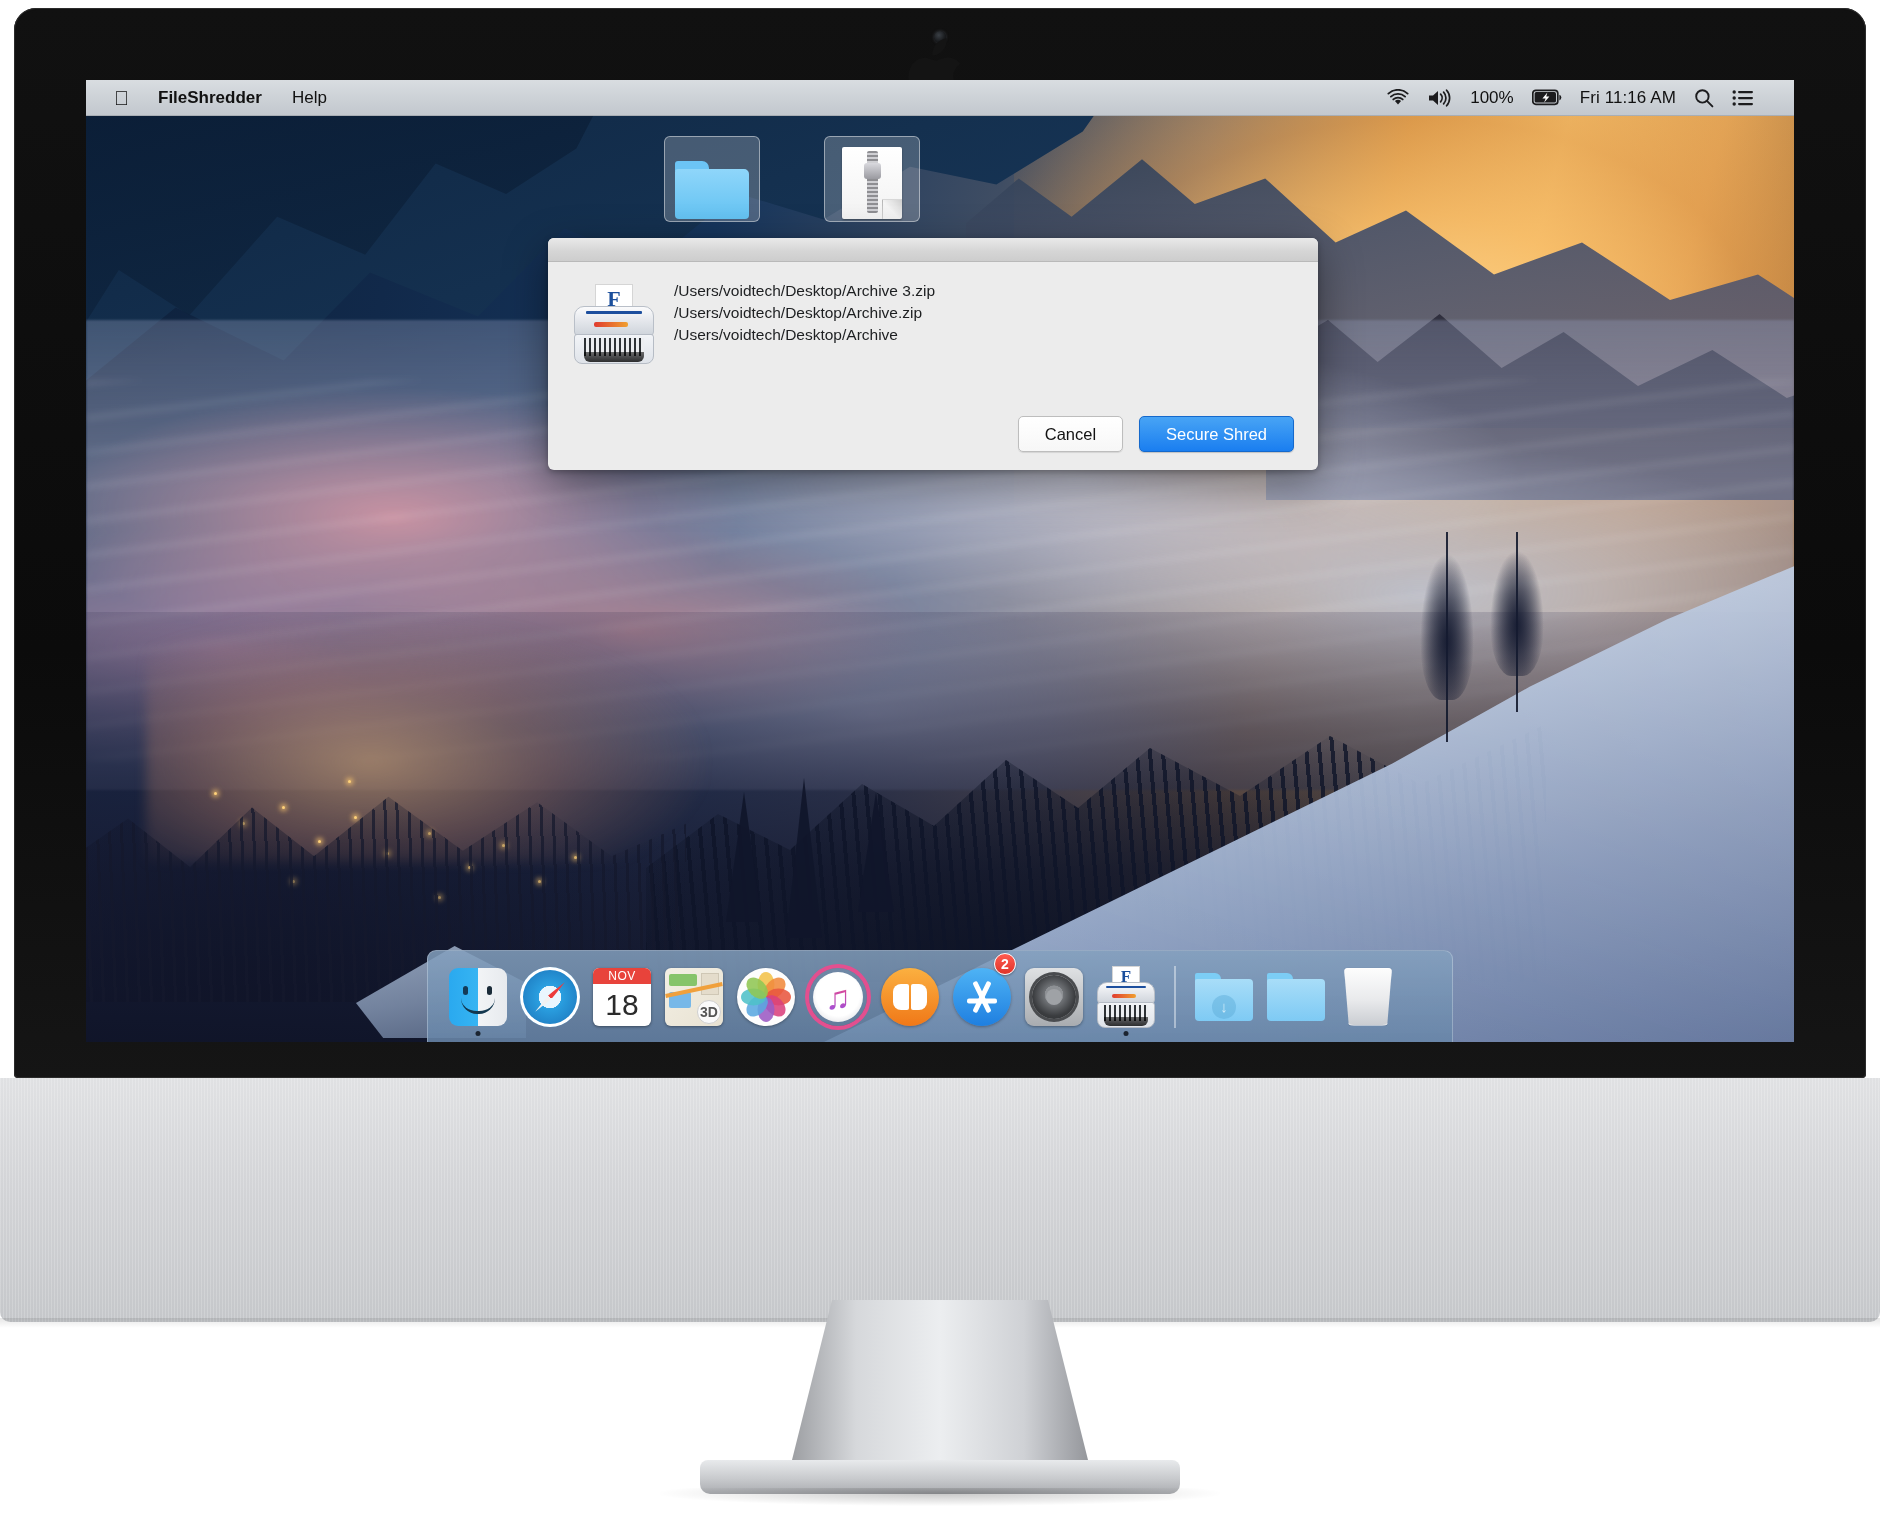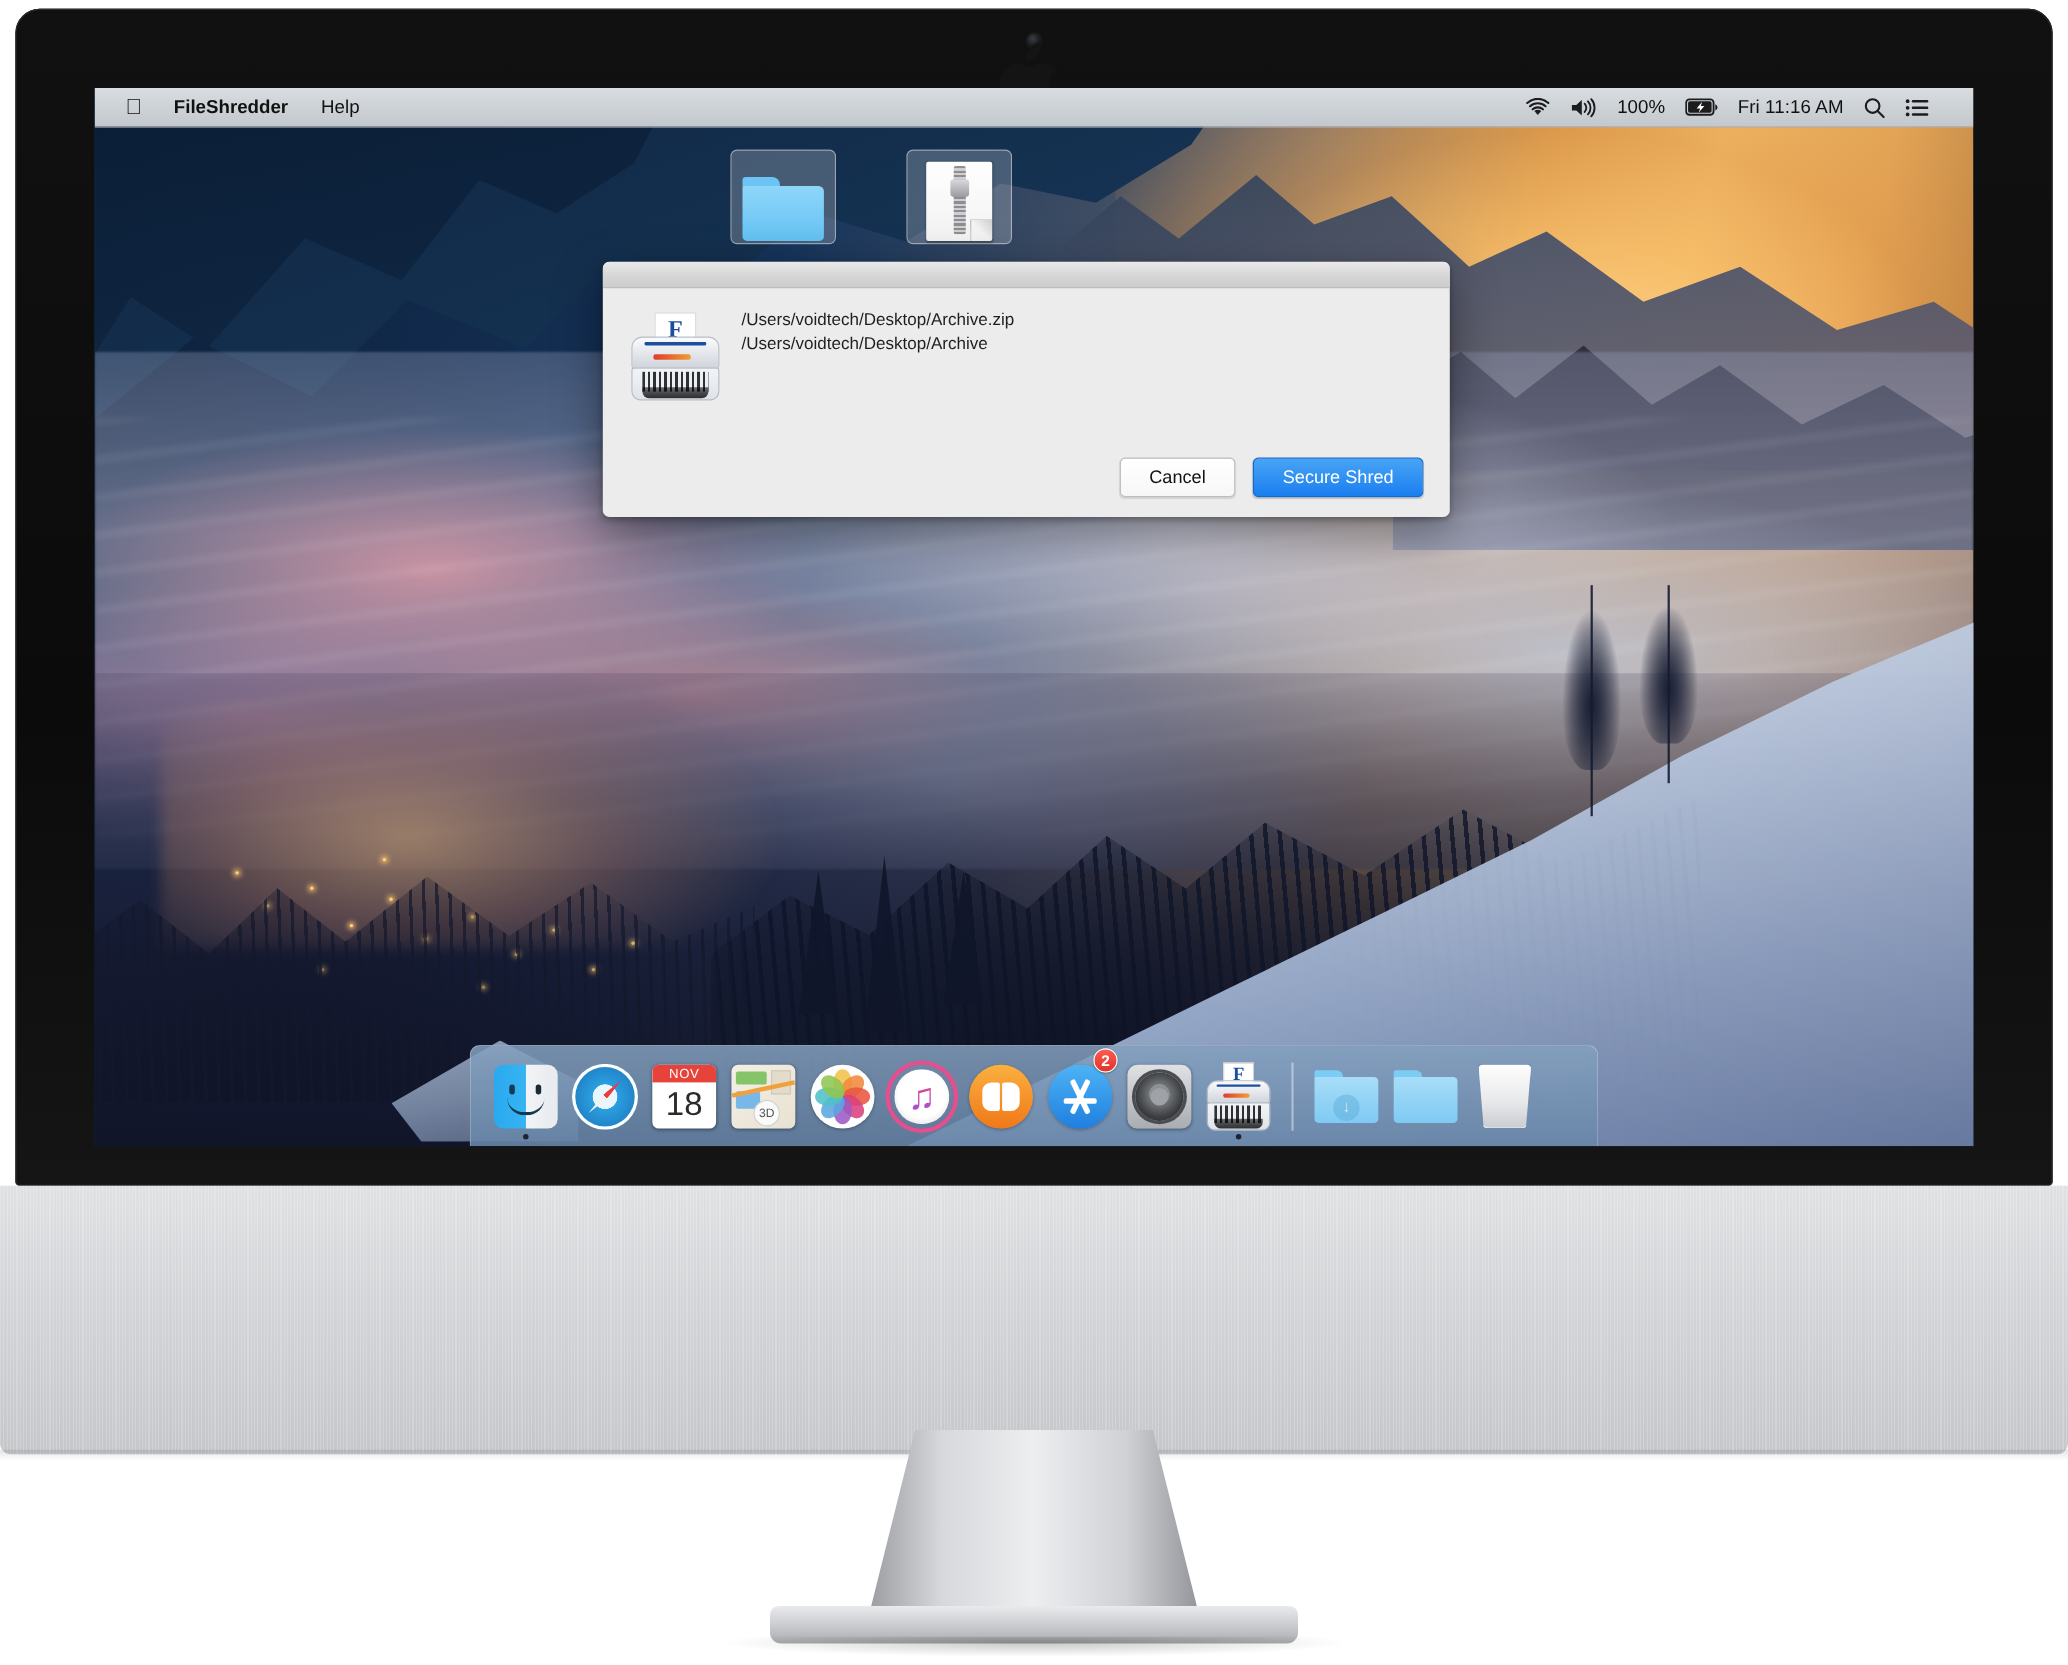--- a/index.html
+++ b/index.html
@@ -400,22 +400,22 @@
   .ic-maps {
     width:58px;height:58px;border-radius:6px;position:relative;overflow:hidden;
     background: linear-gradient(135deg,#f3efe4 0%, #e8e2d2 100%);
     box-shadow:0 1px 3px rgba(0,0,0,.35);
   }
   .ic-maps .grn { position:absolute;left:4px;top:6px;width:28px;height:12px;background:#86c46a;border-radius:2px;}
   .ic-maps .blu { position:absolute;left:4px;top:24px;width:22px;height:16px;background:#77b8e8;border-radius:2px;}
   .ic-maps .rd  { position:absolute;left:0;top:20px;width:58px;height:4px;background:#f0a03c;transform:rotate(-12deg);}
   .ic-maps .sq  { position:absolute;right:4px;top:5px;width:18px;height:22px;background:#e4dccb;border:1px solid #cfc7b5;}
   .ic-maps .badge3d {
-    position:absolute;right:14px;bottom:2px;width:24px;height:24px;border-radius:50%;
-    background:#fafafa;border:1px solid #cfcfcf;color:#555;font-size:11px;font-weight:400;
+    position:absolute;right:2px;bottom:2px;width:24px;height:24px;border-radius:50%;
+    background:#fafafa;border:1px solid #cfcfcf;color:#555;font-size:14px;font-weight:700;
     display:flex;align-items:center;justify-content:center;
   }
   .ic-photos {
     width:58px;height:58px;border-radius:50%;background:#fdfdfd;position:relative;
     box-shadow:0 1px 3px rgba(0,0,0,.3);
   }
   .ic-photos i {
     position:absolute;left:50%;top:50%;width:17px;height:25px;border-radius:50%;
     transform-origin:50% 100%; opacity:.88;
   }
@@ -658,20 +658,21 @@
             <div class="paper" style="top:0;width:38px;height:30px;font-size:22px;">F</div>
             <div class="top" style="top:22px;width:80px;height:30px;"></div>
             <div class="slot" style="left:12px;top:27px;width:56px;height:3px;"></div>
             <div class="led" style="left:20px;top:38px;width:34px;height:5px;"></div>
             <div class="bin" style="top:50px;width:80px;height:30px;"></div>
             <div class="bars" style="left:10px;top:54px;width:60px;height:18px;"></div>
             <div class="shadow" style="left:10px;top:68px;width:60px;height:10px;"></div>
           </div>
         </div>
         <div id="dialog-text">
+          <div class="file-line">/Users/voidtech/Desktop/Archive 3.zip</div>
           <div class="file-line">/Users/voidtech/Desktop/Archive.zip</div>
           <div class="file-line">/Users/voidtech/Desktop/Archive</div>
         </div>
       </div>
       <div id="dialog-buttons">
         <div class="btn" id="btn-cancel">Cancel</div>
         <div class="btn" id="btn-shred">Secure Shred</div>
       </div>
     </div>
 

